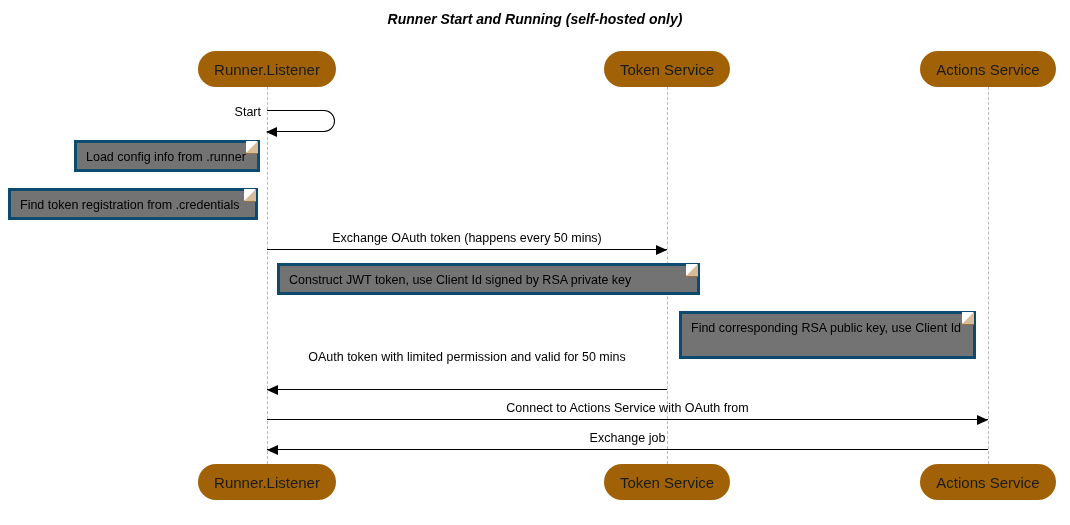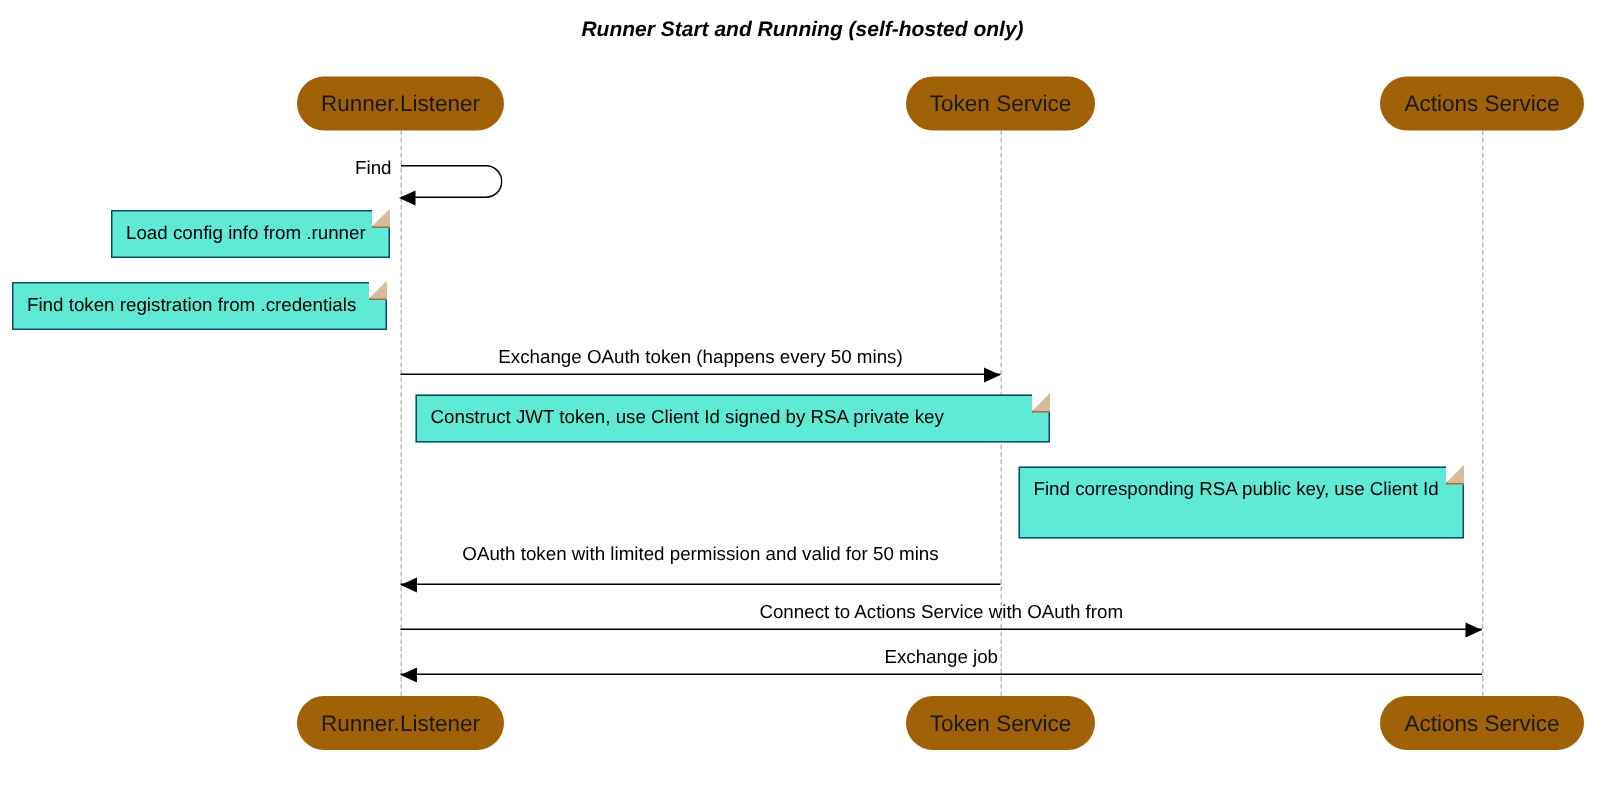--- a/index.html
+++ b/index.html
@@ -50,22 +50,22 @@
     align-items: center;
     justify-content: center;
     font-size: 15px;
     color: #1a1a1a;
     box-sizing: border-box;
   }
 
   
   .note {
     position: absolute;
-    background: #5eead4;
-    border: 1px solid #0c4a6e;
+    background: #737373;
+    border: 3px solid #0c4a6e;
     box-sizing: border-box;
     font-size: 12.5px;
     line-height: 16px;
     color: #000;
     padding: 6px 9px 6px 9px;
     white-space: pre;
   }
   .note .fold {
     position: absolute;
     top: -1px;
@@ -150,31 +150,31 @@
         <span>Runner.Listener</span>
       </div>
       <div class="participant" style="left: 604px; top: 464px; width: 126px;">
         <span>Token Service</span>
       </div>
       <div class="participant" style="left: 920px; top: 464px; width: 136px;">
         <span>Actions Service</span>
       </div>
       <div class="selfloop" style="left: 267px; top: 110px; width: 68px; height: 22px;"></div>
       <div class="arrowhead left" style="left: 266px; top: 127px;"></div>
-      <div class="msg-label" style="left: 195px; top: 105px; width: 66px; text-align: right;">Find</div>
+      <div class="msg-label" style="left: 195px; top: 105px; width: 66px; text-align: right;">Start</div>
       <div class="note" style="left: 74px; top: 140px; width: 186px; height: 32px;"><div class="fold"></div><div>Load config info from .runner</div></div>
       <div class="note" style="left: 8px; top: 188px; width: 250px; height: 32px;"><div class="fold"></div><div>Find token registration from .credentials</div></div>
       <div class="note" style="left: 277px; top: 263px; width: 423px; height: 32px;"><div class="fold"></div><div>Construct JWT token, use Client Id signed by RSA private key</div></div>
       <div class="note" style="left: 679px; top: 311px; width: 297px; height: 48px;"><div class="fold"></div><div>Find corresponding RSA public key, use Client Id</div></div>
       <div class="msg-line" style="left: 267px; top: 249px; width: 400px;"></div>
       <div class="arrowhead right" style="top: 245px; left: 656px;"></div>
       <div class="msg-label" style="left: 267px; width: 400px; top: 231px;">Exchange OAuth token (happens every 50 mins)</div>
       <div class="msg-line" style="left: 267px; top: 389px; width: 400px;"></div>
       <div class="arrowhead left" style="top: 385px; left: 267px;"></div>
-      <div class="msg-label" style="left: 267px; width: 400px; top: 362px;">OAuth token with limited permission and valid for 50 mins</div>
+      <div class="msg-label" style="left: 267px; width: 400px; top: 350px;">OAuth token with limited permission and valid for 50 mins</div>
       <div class="msg-line" style="left: 267px; top: 419px; width: 721px;"></div>
       <div class="arrowhead right" style="top: 415px; left: 977px;"></div>
       <div class="msg-label" style="left: 267px; width: 721px; top: 401px;">Connect to Actions Service with OAuth from</div>
       <div class="msg-line" style="left: 267px; top: 449px; width: 721px;"></div>
       <div class="arrowhead left" style="top: 445px; left: 267px;"></div>
       <div class="msg-label" style="left: 267px; width: 721px; top: 431px;">Exchange job</div>
     </div>
 
 </div>
 

